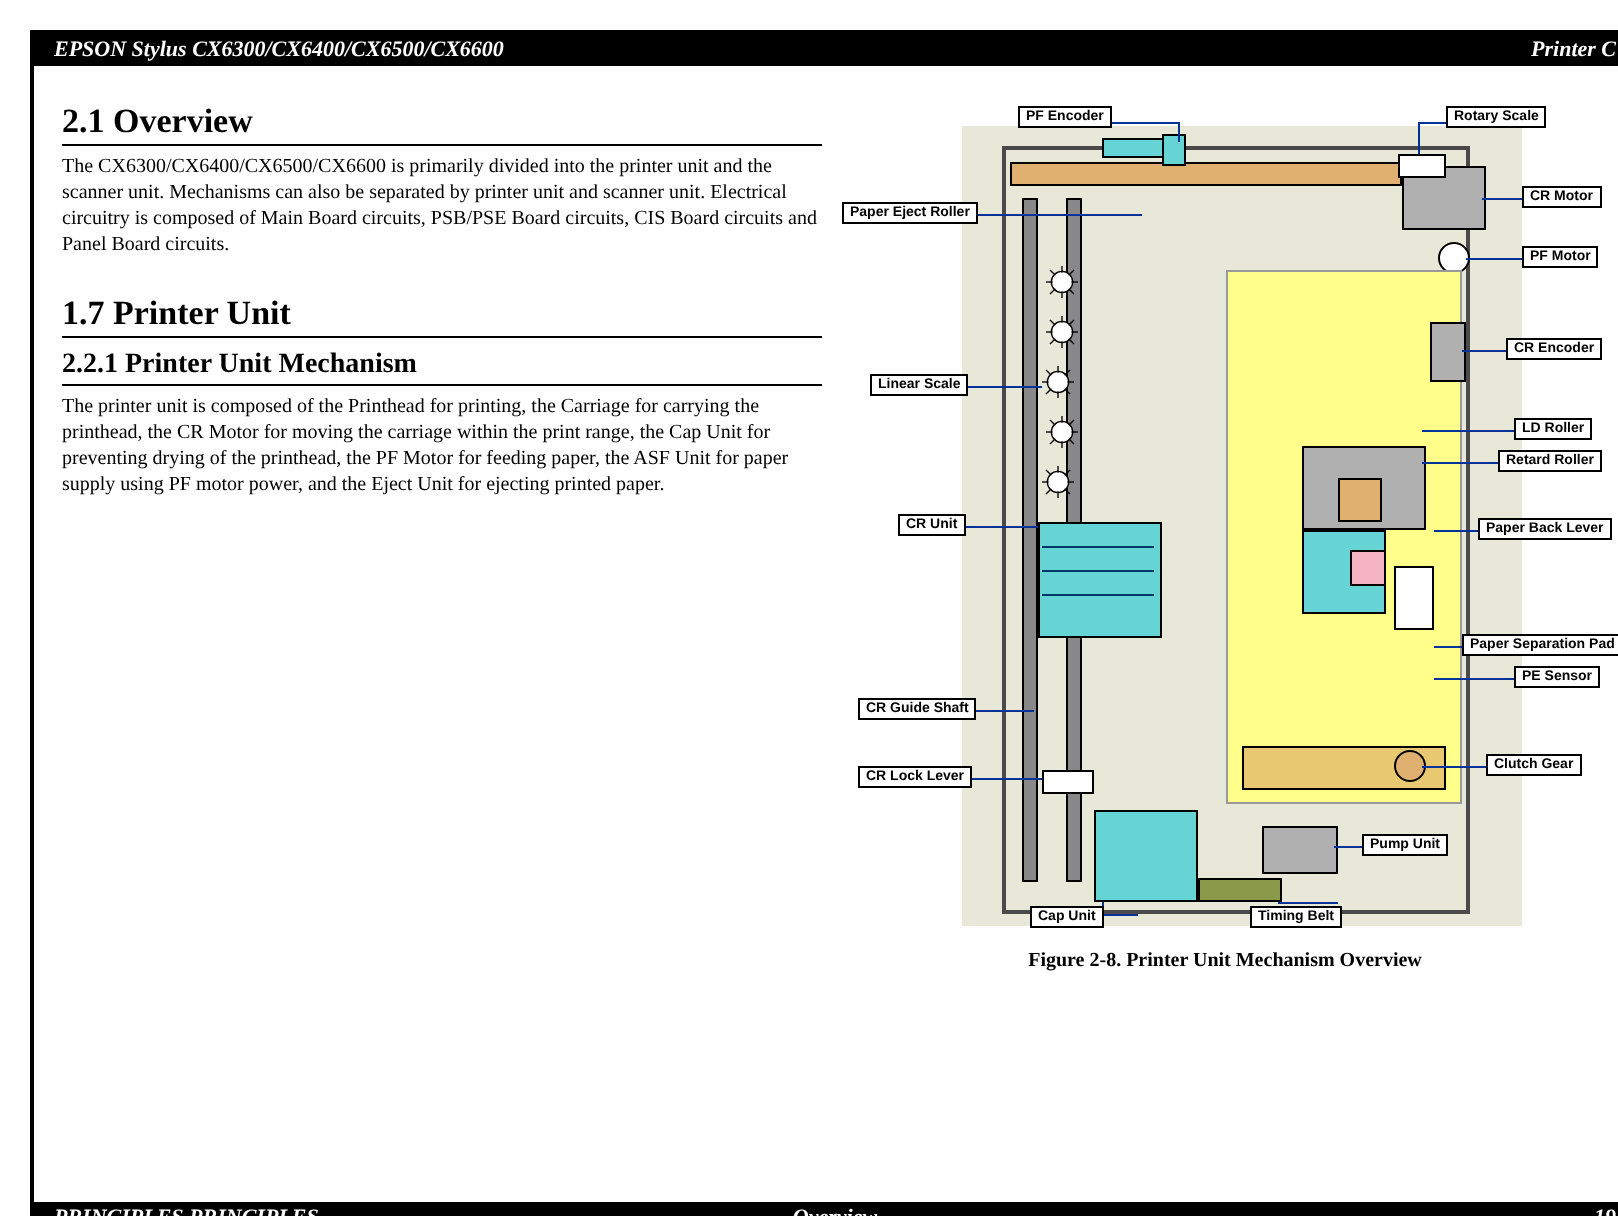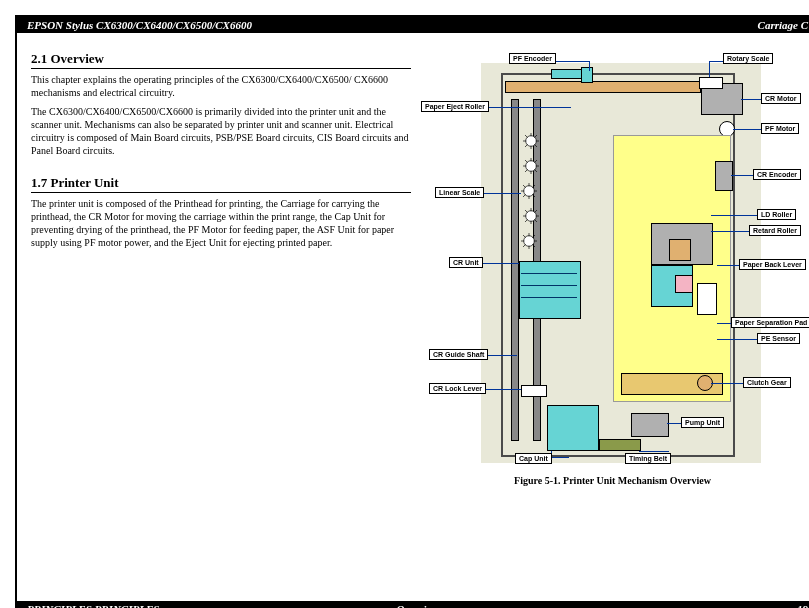--- a/index.html
+++ b/index.html
@@ -38,21 +38,21 @@
   .left-col {
     width: 380px;
     flex-shrink: 0;
   }
   .right-col {
     flex: 1;
     position: relative;
   }
   h2.section {
     font-family: 'Times New Roman', serif;
-    font-size: 13px;
+    font-size: 17px;
     font-weight: bold;
     margin: 8px 0 2px 0;
     border-bottom: 1px solid #000;
     padding-bottom: 1px;
   }
   h3.sub {
     font-family: 'Times New Roman', serif;
     font-size: 14px;
     font-weight: bold;
     margin: 6px 0 4px 0;
@@ -142,29 +142,29 @@
   }
   .gear svg { width: 100%; height: 100%; }
 </style>
 </head>
 <body>
 
 <div class="page">
 
   <div class="header-bar">
     <span>EPSON Stylus CX6300/CX6400/CX6500/CX6600</span>
-    <span>Carriage C</span>
+    <span>Printer C</span>
   </div>
 
   <div class="content">
     <div class="left-col">
       <h2 class="section">2.1  Overview</h2>
-      <p class="body">This chapter explains the operating principles of the CX6300/CX6400/CX6500/ CX6600 mechanisms and electrical circuitry.</p>
       <p class="body">The CX6300/CX6400/CX6500/CX6600 is primarily divided into the printer unit and the scanner unit. Mechanisms can also be separated by printer unit and scanner unit. Electrical circuitry is composed of Main Board circuits, PSB/PSE Board circuits, CIS Board circuits and Panel Board circuits.</p>
       <h2 class="section" style="margin-top:18px">1.7  Printer Unit</h2>
+      <h3 class="sub">2.2.1  Printer Unit Mechanism</h3>
       <p class="body">The printer unit is composed of the Printhead for printing, the Carriage for carrying the printhead, the CR Motor for moving the carriage within the print range, the Cap Unit for preventing drying of the printhead, the PF Motor for feeding paper, the ASF Unit for paper supply using PF motor power, and the Eject Unit for ejecting printed paper.</p>
     </div>
 
     <div class="right-col">
       <div class="diagram-wrap">
         <div class="dia-bg"></div>
 
         <div class="box" style="left:80px;top:30px;width:230px;height:380px;background:transparent;border:2px solid #4a4a4a;"></div>
 
         <div class="box tan" style="left:84px;top:38px;width:194px;height:10px;"></div>
@@ -308,21 +308,21 @@
         <div class="lbl" style="left:332px;top:126px;">CR Encoder</div>
         <div class="lbl" style="left:336px;top:166px;">LD Roller</div>
         <div class="lbl" style="left:328px;top:182px;">Retard Roller</div>
         <div class="lbl" style="left:318px;top:216px;">Paper Back Lever</div>
         <div class="lbl" style="left:310px;top:274px;">Paper Separation Pad</div>
         <div class="lbl" style="left:336px;top:290px;">PE Sensor</div>
         <div class="lbl" style="left:322px;top:334px;">Clutch Gear</div>
         <div class="lbl" style="left:260px;top:374px;">Pump Unit</div>
         <div class="lbl" style="left:204px;top:410px;">Timing Belt</div>
       </div>
-      <div class="fig-caption">Figure 5-1. Printer Unit Mechanism Overview</div>
+      <div class="fig-caption">Figure 2-8. Printer Unit Mechanism Overview</div>
     </div>
   </div>
 
   <div class="footer-bar">
     <span>PRINCIPLES PRINCIPLES</span>
     <span class="footer-mid">Overview</span>
     <span>19</span>
   </div>
 
 </div>

